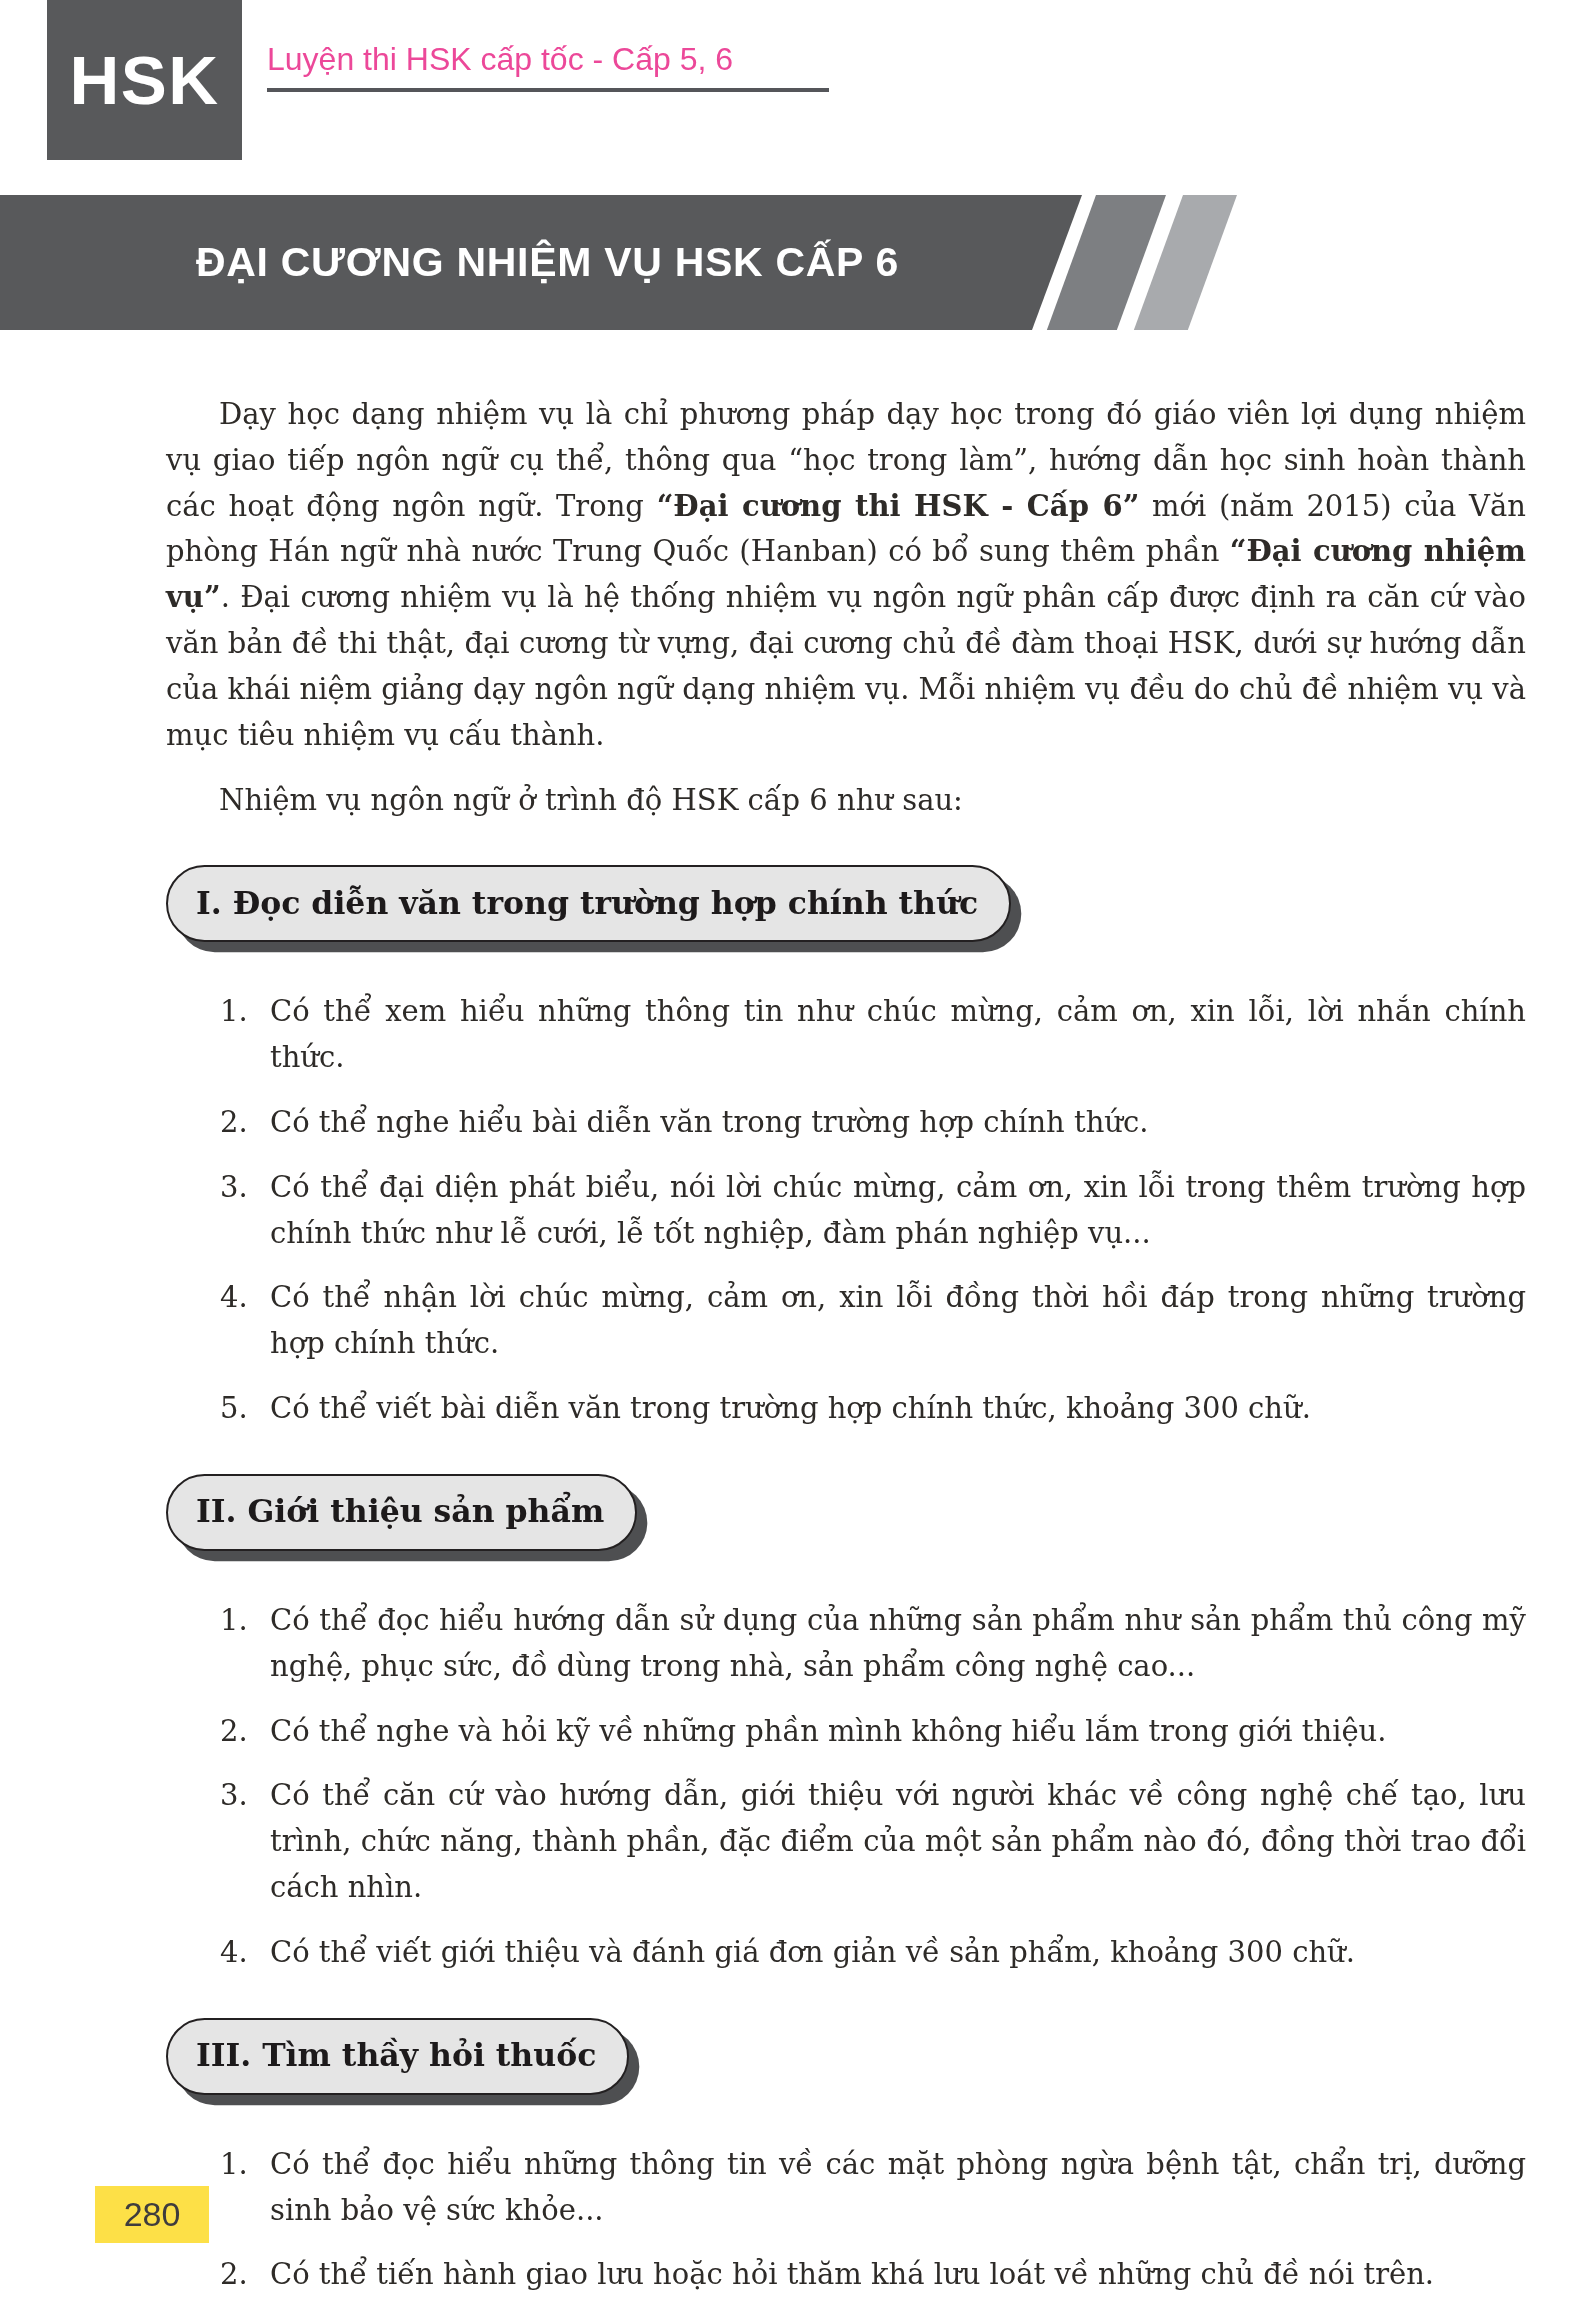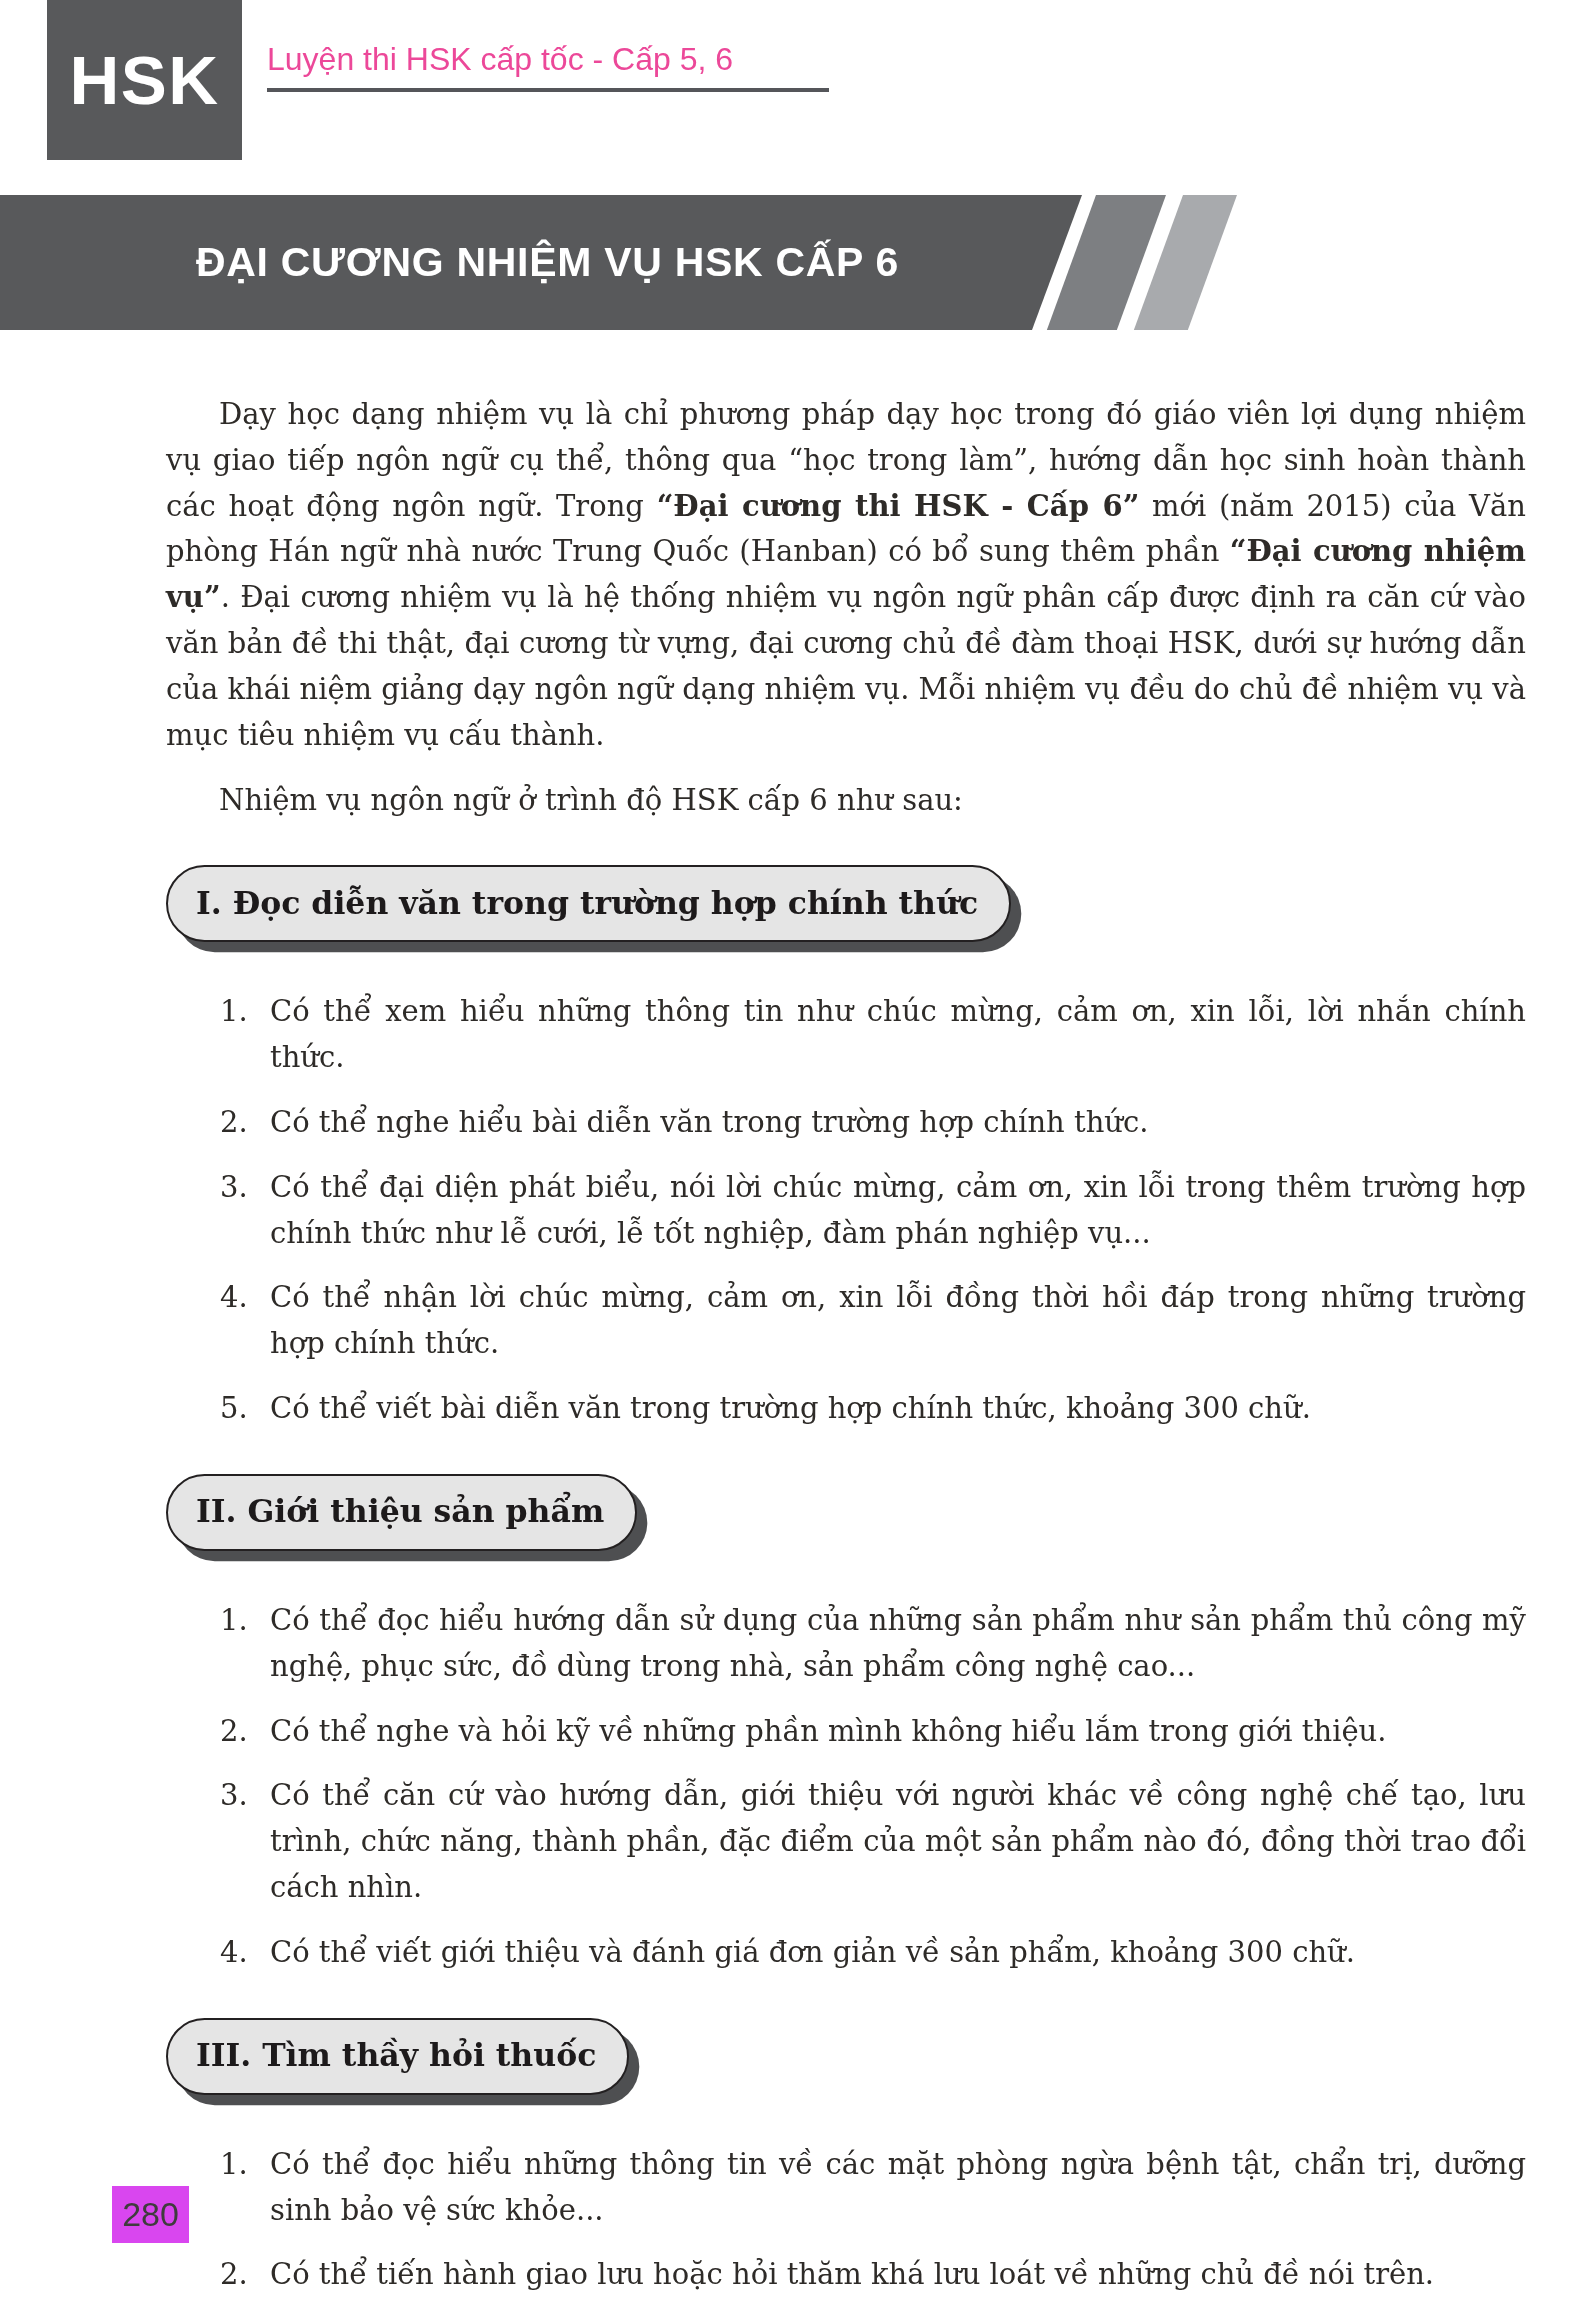--- a/index.html
+++ b/index.html
@@ -97,24 +97,24 @@
     margin-bottom: 19px;
   }
   .task-num { text-align: left; }
   .task-text { text-align: justify; }
 
   
   .page-num-box {
     position: absolute;
     left: 95px;
     bottom: 76px;
-    width: 77px;
+    width: 114px;
     height: 57px;
-    background: #d946ef;
-    display: flex; align-items: center; justify-content: center; margin-left: 17px;
+    background: #fde047;
+    display: flex; align-items: center; justify-content: center;
   }
   .page-num {
     font-family: "Liberation Sans", sans-serif;
     font-size: 34px;
     color: #3f3c3d;
   }
 </style>
 </head>
 <body>
 

